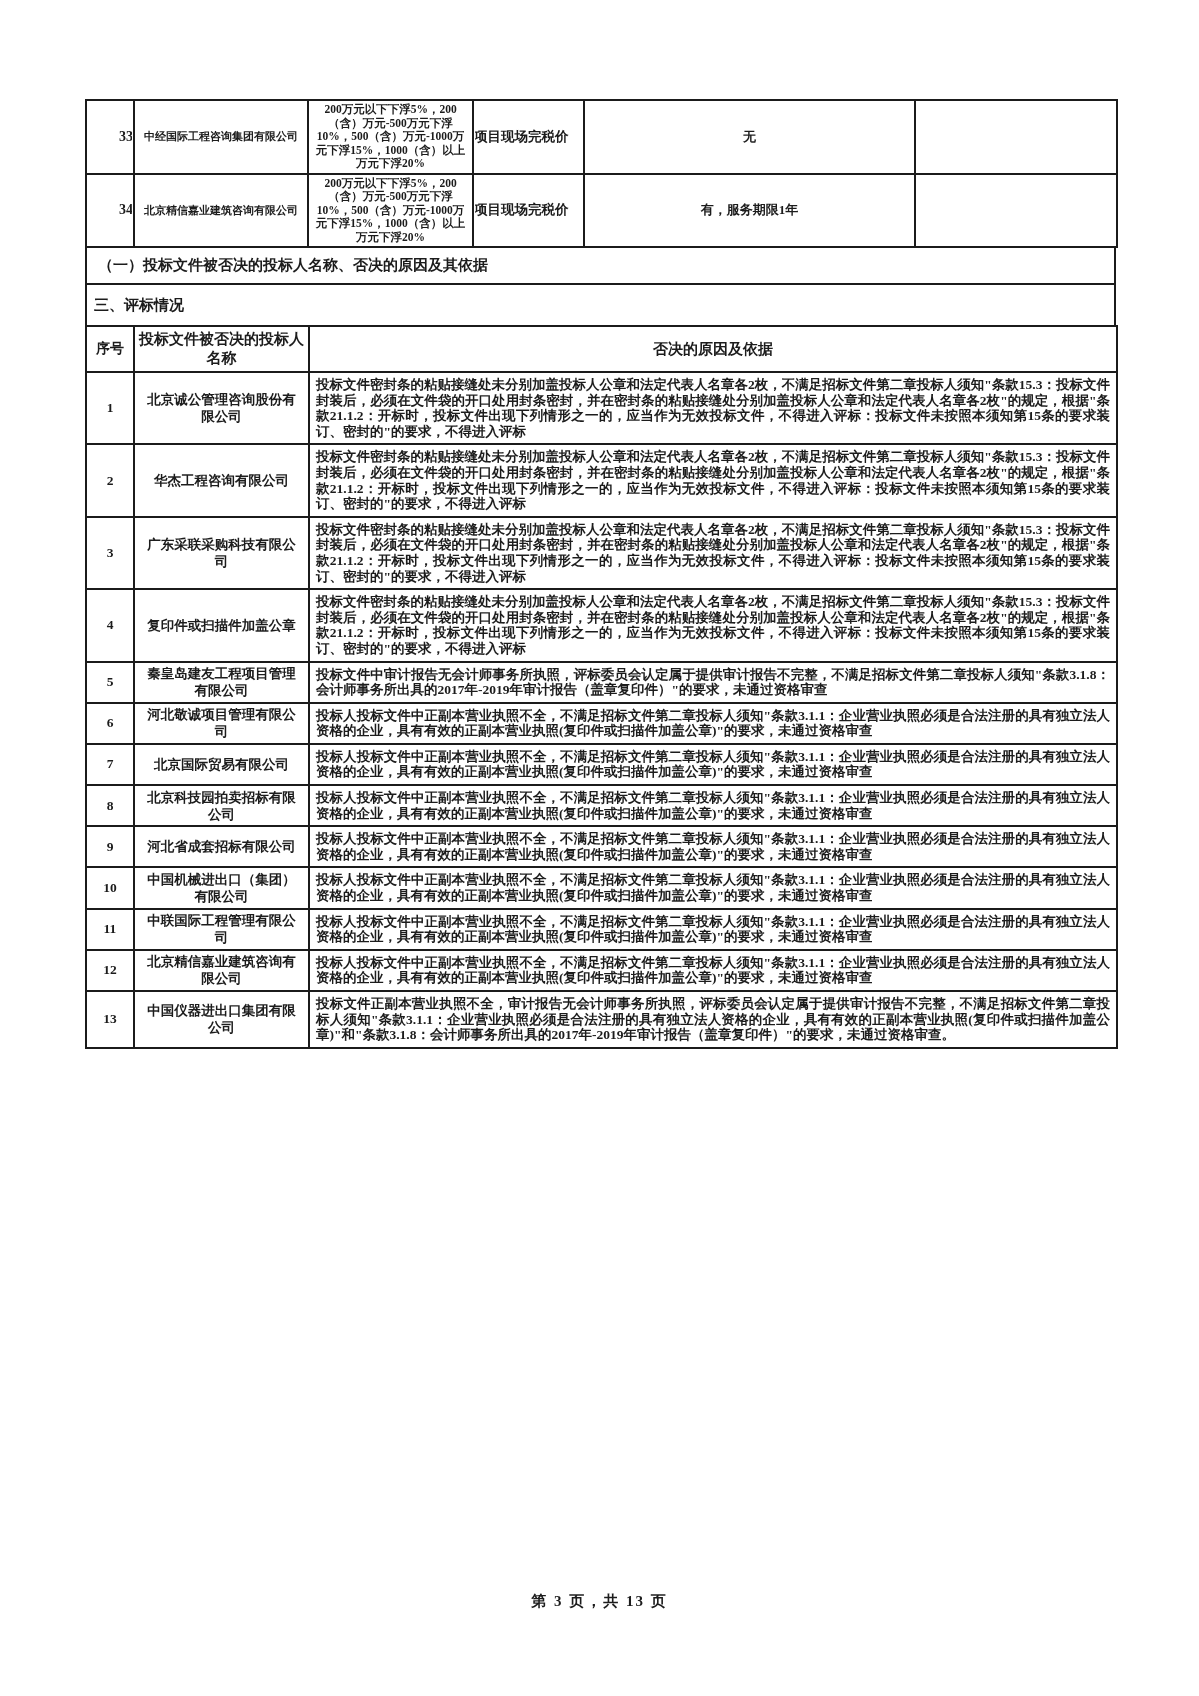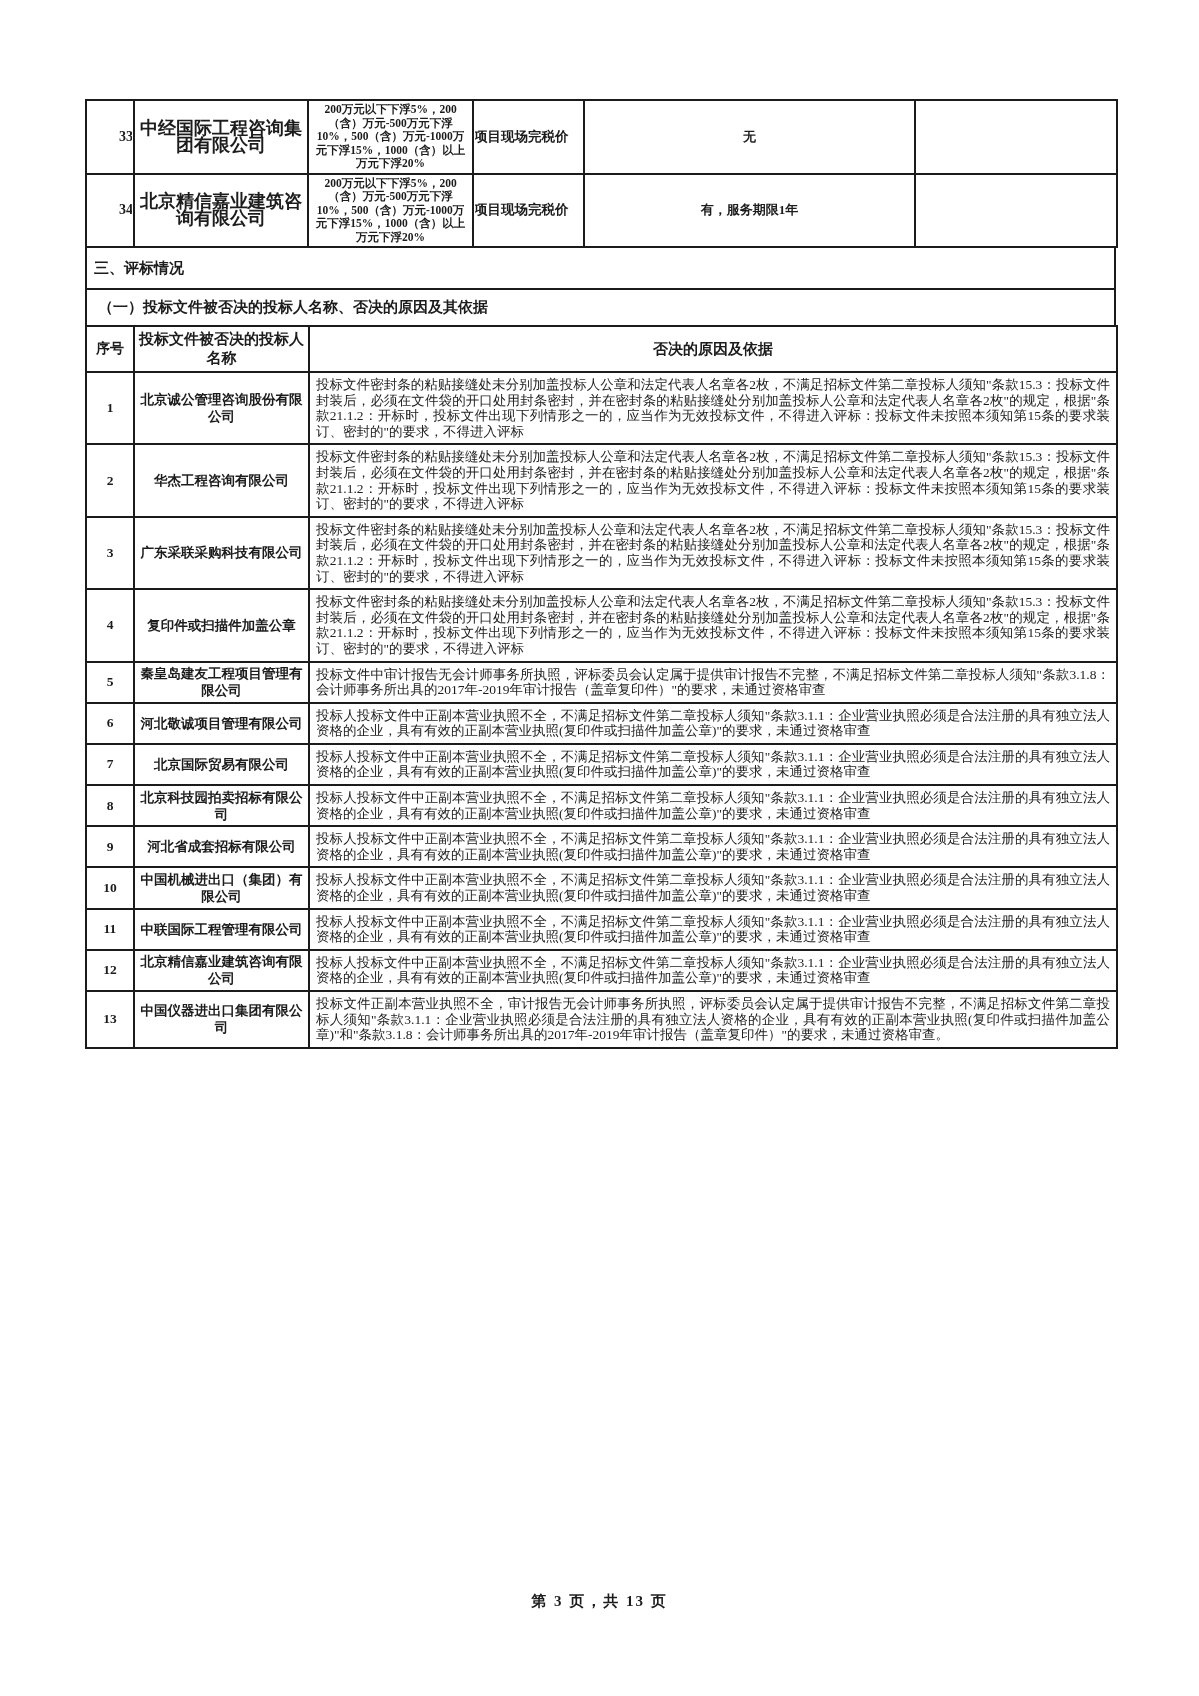--- a/index.html
+++ b/index.html
@@ -12,21 +12,21 @@
     overflow:hidden;
   }
   .sheet { position:absolute; left:85px; top:99px; width:1031px; }
   table { border-collapse:collapse; table-layout:fixed; width:1031px; }
   table.joined { margin-top:-2px; }
   td, th { border:2px solid #1b1b1b; vertical-align:middle; overflow:hidden; }
 
   
   .qrow td { height:58px;border-radius:14px; }
   .q-no       { text-align:right; font-weight:700; font-size:14px; }
-  .q-company  { text-align:center; font-weight:700; font-size:18px; line-height:17px; padding:2px 4px; }
+  .q-company  { text-align:center; font-weight:700; font-size:11px; line-height:17px; padding:2px 4px; }
   .q-discount { text-align:center; font-weight:700; font-size:11.5px; line-height:13.5px; padding:2px 3px; }
   .q-basis    { font-weight:700; font-size:13.5px; }
   .q-remark   { text-align:center; font-weight:700; font-size:13px; }
   .q-extra    { }
 
   
   .or-row td  { height:50px; }
   .or-label   { text-align:center; font-weight:700; font-size:14px; }
   .or-value   { text-align:center; font-size:16px; font-style:italic; font-weight:600; }
 
@@ -34,22 +34,22 @@
   .sec-cell    { height:42px; font-weight:700; font-size:15px; padding-left:7px; }
   .subsec-cell { height:37px; font-weight:700; font-size:15px; padding-left:11px; }
 
   
   .rej thead th { height:46px; font-weight:700; }
   .rh-no      { font-size:14px; text-align:center; }
   .rh-company { font-size:15px; line-height:19px; text-align:center; padding:0 0; }
   .rh-reason  { font-size:15px; text-align:center;margin-left:20px; }
   .rrow td    { height:40px; }
   .r-no       { text-align:center; font-weight:700; font-size:13.5px; }
-  .r-company  { text-align:center; font-weight:700; font-size:13.5px; line-height:17px; padding:2px 4px; }
-  .r-reason   { font-weight:400; font-size:13.5px; line-height:15.6px; padding:4px 6px; text-align:justify; }
+  .r-company  { text-align:center; font-weight:700; font-size:13.5px; line-height:17px; padding:2px 12px; }
+  .r-reason   { font-weight:700; font-size:13.5px; line-height:15.6px; padding:4px 6px; text-align:justify; }
 
   
   .footer {
     position:absolute; top:1592px; left:0; width:1199px;
     text-align:center; font-size:15px; font-weight:600; letter-spacing:2px;
   }
 </style>
 </head>
 <body>
 
@@ -81,29 +81,29 @@
           <td class="q-remark">有，服务期限1年</td>
           <td class="q-extra"></td>
         </tr>
       </tbody>
   </table>
 
 
   <table class="joined">
     <tbody>
       <tr>
-          <td class="sec-cell">三、评标情况</td>
+          <td class="subsec-cell">（一）投标文件被否决的投标人名称、否决的原因及其依据</td>
         </tr>
     </tbody>
   </table>
 
   <table class="joined">
     <tbody>
       <tr>
-          <td class="subsec-cell">（一）投标文件被否决的投标人名称、否决的原因及其依据</td>
+          <td class="sec-cell">三、评标情况</td>
         </tr>
     </tbody>
   </table>
 
   <table class="joined rej">
     <colgroup>
       <col style="width:48px">
         <col style="width:175px">
         <col style="width:808px">
     </colgroup>

